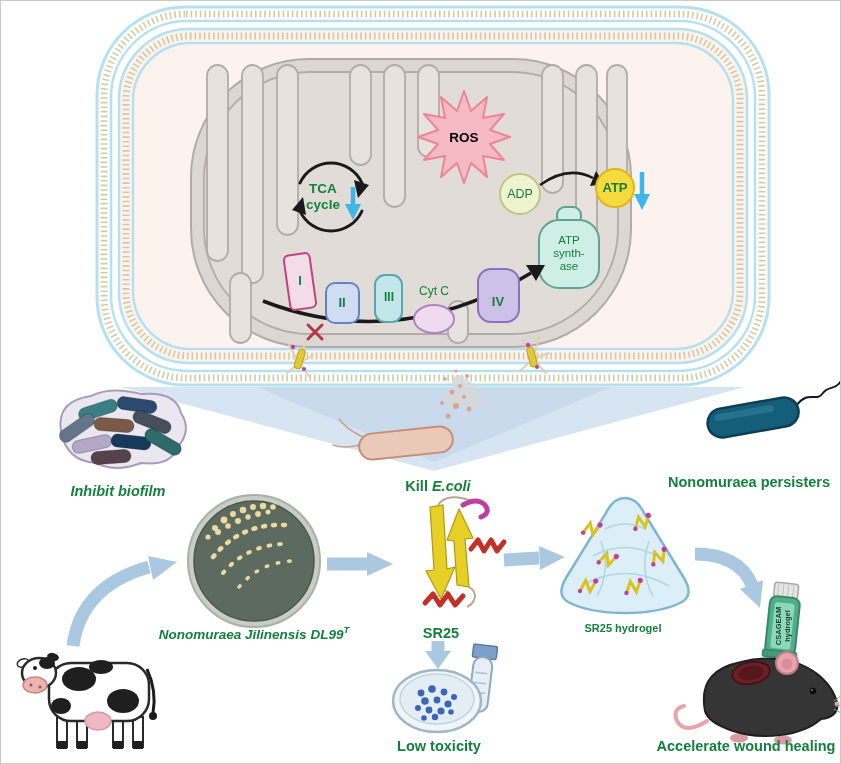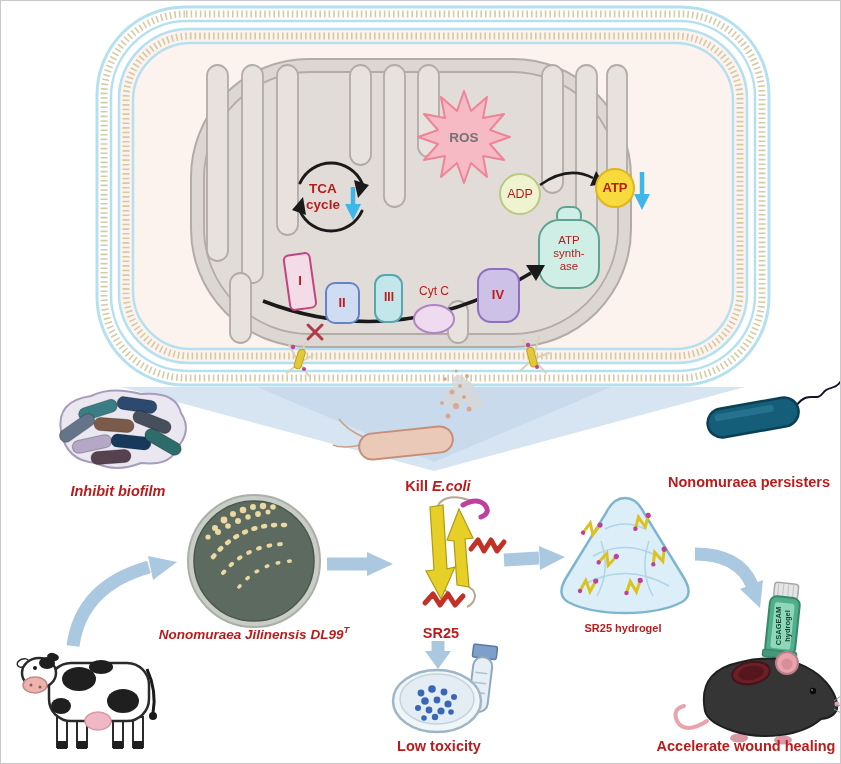--- a/index.html
+++ b/index.html
@@ -4,21 +4,21 @@
 <style>
   html,body{margin:0;padding:0;background:#ffffff;}
   #canvas{
     position:relative;width:841px;height:764px;overflow:hidden;background:#ffffff;
     box-sizing:border-box;border:1px solid #c9c9c9;
     font-family:"Liberation Sans","DejaVu Sans",sans-serif;
   }
   #canvas svg{position:absolute;left:0;top:0;}
   .t{
     position:absolute;transform:translate(-50%,-50%);
-    color:#b91c1c;text-align:center;white-space:nowrap;line-height:1.15;
+    color:#15803d;text-align:center;white-space:nowrap;line-height:1.15;
   }
   .b{font-weight:700;}
   .pre{white-space:pre-line;}
   .it{font-style:italic;}
   .rot{transform:translate(-50%,-50%) rotate(-90deg);}
   sup{font-size:70%;}
 </style>
 </head>
 <body>
 
@@ -380,31 +380,31 @@
     <circle cx="812" cy="690" r="3.2" fill="#0a0a0a"></circle>
         <circle cx="811" cy="689" r="1" fill="#777777"></circle>
     <circle cx="836" cy="703" r="2.5" fill="#e8a3ad"></circle>
     <path d="M 833 700 L 841 694 M 834 704 L 841 705 M 833 708 L 840 712" stroke="#9a9a9a" stroke-width="1"></path>
   </g>
 
 </svg>
 
 <div class="t b pre" style="left:322px;top:196px;font-size:13.5px;">TCA
 cycle</div>
-<div class="t b" style="left:463px;top:137px;font-size:13.5px;color:#737373;">ROS</div>
+<div class="t b" style="left:463px;top:137px;font-size:13.5px;color:#000000;">ROS</div>
 <div class="t" style="left:519px;top:193px;font-size:12.5px;">ADP</div>
 <div class="t b" style="left:614px;top:187px;font-size:13px;">ATP</div>
 <div class="t pre" style="left:568px;top:252px;font-size:11.5px;line-height:1.12;">ATP
 synth-
 ase</div>
 <div class="t b" style="left:299px;top:280px;font-size:13px;">I</div>
 <div class="t b" style="left:341px;top:302px;font-size:13px;">II</div>
 <div class="t b" style="left:388px;top:297px;font-size:12px;">III</div>
 <div class="t" style="left:433px;top:291px;font-size:12px;">Cyt C</div>
-<div class="t b" style="left:497px;top:294px;font-size:13px;">IV</div>
+<div class="t b" style="left:497px;top:301px;font-size:13px;">IV</div>
 
 <div class="t b" style="left:117px;top:490px;font-size:14.5px;font-style:italic;">Inhibit biofilm</div>
 <div class="t b" style="left:437px;top:485px;font-size:14.5px;"><span>Kill </span><span class="it">E.coli</span></div>
 <div class="t b" style="left:748px;top:481px;font-size:14.5px;">Nonomuraea persisters</div>
 
 <div class="t b it" style="left:253px;top:633px;font-size:13.5px;"><span>Nonomuraea Jilinensis DL99</span><sup>T</sup></div>
 <div class="t b" style="left:440px;top:632px;font-size:14.5px;">SR25</div>
 <div class="t b" style="left:622px;top:627px;font-size:11px;">SR25 hydrogel</div>
 <div class="t b rot pre" style="left:782px;top:625px;font-size:7.5px;color:#123f2e;line-height:1.25;">CSAGEAM
 hydrogel</div>

